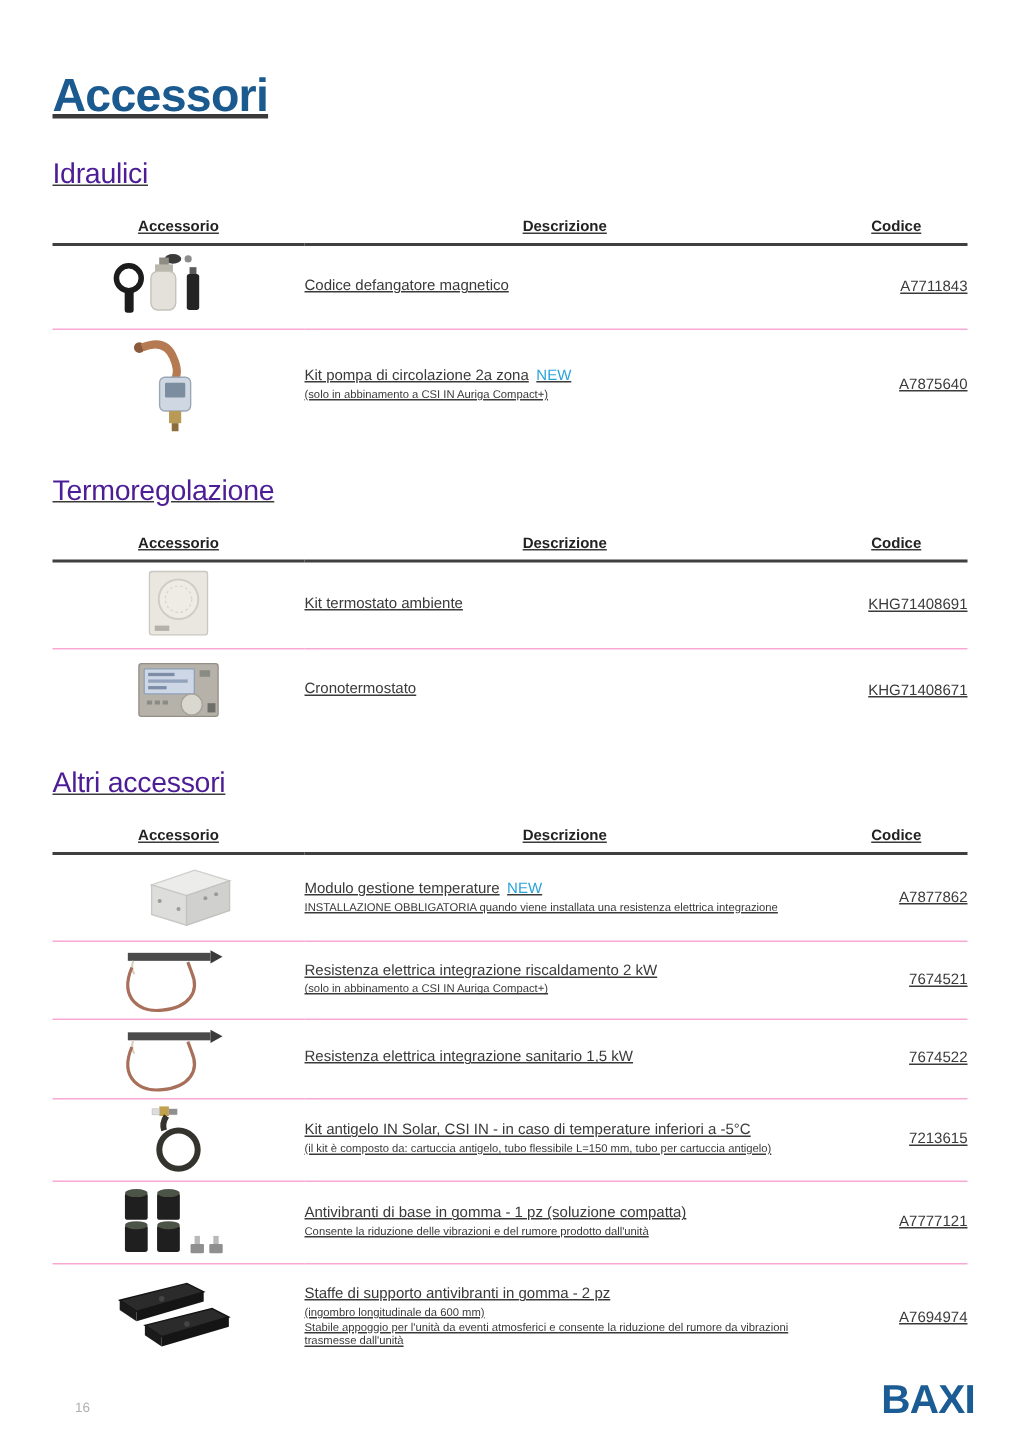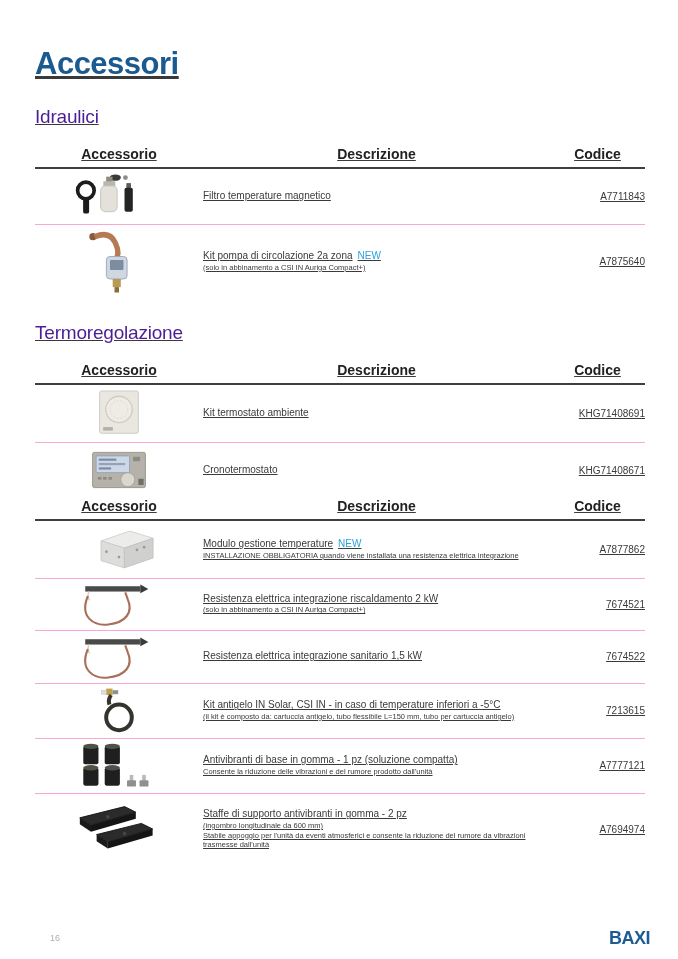--- a/index.html
+++ b/index.html
@@ -13,21 +13,21 @@
   h1.page-title {
     margin:46px 0 8px; font-size:31px; font-weight:bold;
     letter-spacing:-0.5px; color:#1a5a8e;
   }
   h2.section-title {
     margin:24px 0 18px; font-size:19px; font-weight:normal;
     color:#4c1d95; letter-spacing:-0.2px;
   }
   table.acc-table { width:100%; border-collapse:collapse; table-layout:fixed; }
   table.acc-table th {
-    font-size:14px; font-weight:bold; color:#222;
+    font-size:10px; font-weight:bold; color:#222;
     padding-bottom:5px; vertical-align:bottom;text-align:center;
   }
   th.col-acc  { width:168px; text-align:center; }
   th.col-desc { text-align:left; }
   th.col-code { width:95px; text-align:center; }
   thead tr { border-bottom:2px solid #3f3f3f; }
   tbody tr + tr { border-top:1px solid #f9a8d4; }
   td { vertical-align:middle; }
   td.cell-img  { text-align:center; }
   td.cell-img svg { display:block; margin:0 auto; }
@@ -39,21 +39,21 @@
   tr.rh56 { height:56px; } tr.rh74 { height:74px; }
   tr.rh58 { height:58px; } tr.rh52 { height:52px; }
   tr.rh53 { height:53px; } tr.rh55 { height:55px; }
   tr.rh72 { height:72px; }
   .footer-pagenum {
     position:absolute; left:50px; bottom:16px;
     font-size:9px; color:#b0b0b0;
   }
   .footer-logo {
     position:absolute; right:28px; bottom:10px;
-    font-size:18px; font-weight:bold; color:#1b5c94; letter-spacing:-0.5px;
+    font-size:27px; font-weight:bold; color:#1b5c94; letter-spacing:-0.5px;
   }
 </style>
 </head>
 <body>
 
 <div class="page">
   <div class="content">
 
     <h1 class="page-title">Accessori</h1>
 
@@ -75,21 +75,21 @@
               <circle cx="14" cy="21" r="9" fill="none" stroke="#1c1c1c" stroke-width="4"></circle>
               <rect x="11" y="29" width="6.5" height="17" rx="2" fill="#1c1c1c"></rect>
               <rect x="36" y="6" width="7" height="6" fill="#8f8c83"></rect>
               <rect x="33" y="11" width="13" height="6" fill="#b9b6ac"></rect>
               <rect x="30" y="16" width="18" height="28" rx="5" fill="#e3e1da" stroke="#c4c2ba" stroke-width="1"></rect>
               <rect x="58" y="13" width="5" height="6" fill="#5a5a5a"></rect>
               <rect x="56" y="18" width="9" height="26" rx="2" fill="#242424"></rect>
             </svg>
           </td>
           <td class="cell-desc">
-            <div class="desc-main"><span>Filtro temperature magnetico</span></div>
+            <div class="desc-main"><span>Codice defangatore magnetico</span></div>
           </td>
           <td class="cell-code">A7711843</td>
         </tr>
         <tr class="rh74">
           <td class="cell-img">
             <svg width="90" height="68" viewBox="0 0 100 72">
               <circle cx="21" cy="9" r="4" fill="#8a5a3a"></circle>
               <path d="M23 9 Q40 2 46 16 Q51 27 47 33" fill="none" stroke="#b57a52" stroke-width="6"></path>
               <rect x="36" y="31" width="23" height="25" rx="4" fill="#cfd8e2" stroke="#9aa6b5" stroke-width="1"></rect>
               <rect x="40" y="35" width="15" height="11" rx="1" fill="#7d8da0"></rect>
@@ -149,20 +149,21 @@
             </svg>
           </td>
           <td class="cell-desc">
             <div class="desc-main"><span>Cronotermostato</span></div>
           </td>
           <td class="cell-code">KHG71408671</td>
         </tr>
       </tbody>
     </table>
 
+    <h2 class="section-title">Altri accessori</h2>
     <table class="acc-table">
       <thead>
         <tr>
           <th class="col-acc">Accessorio</th>
           <th class="col-desc">Descrizione</th>
           <th class="col-code">Codice</th>
         </tr>
       </thead>
       <tbody>
         <tr class="rh58">

